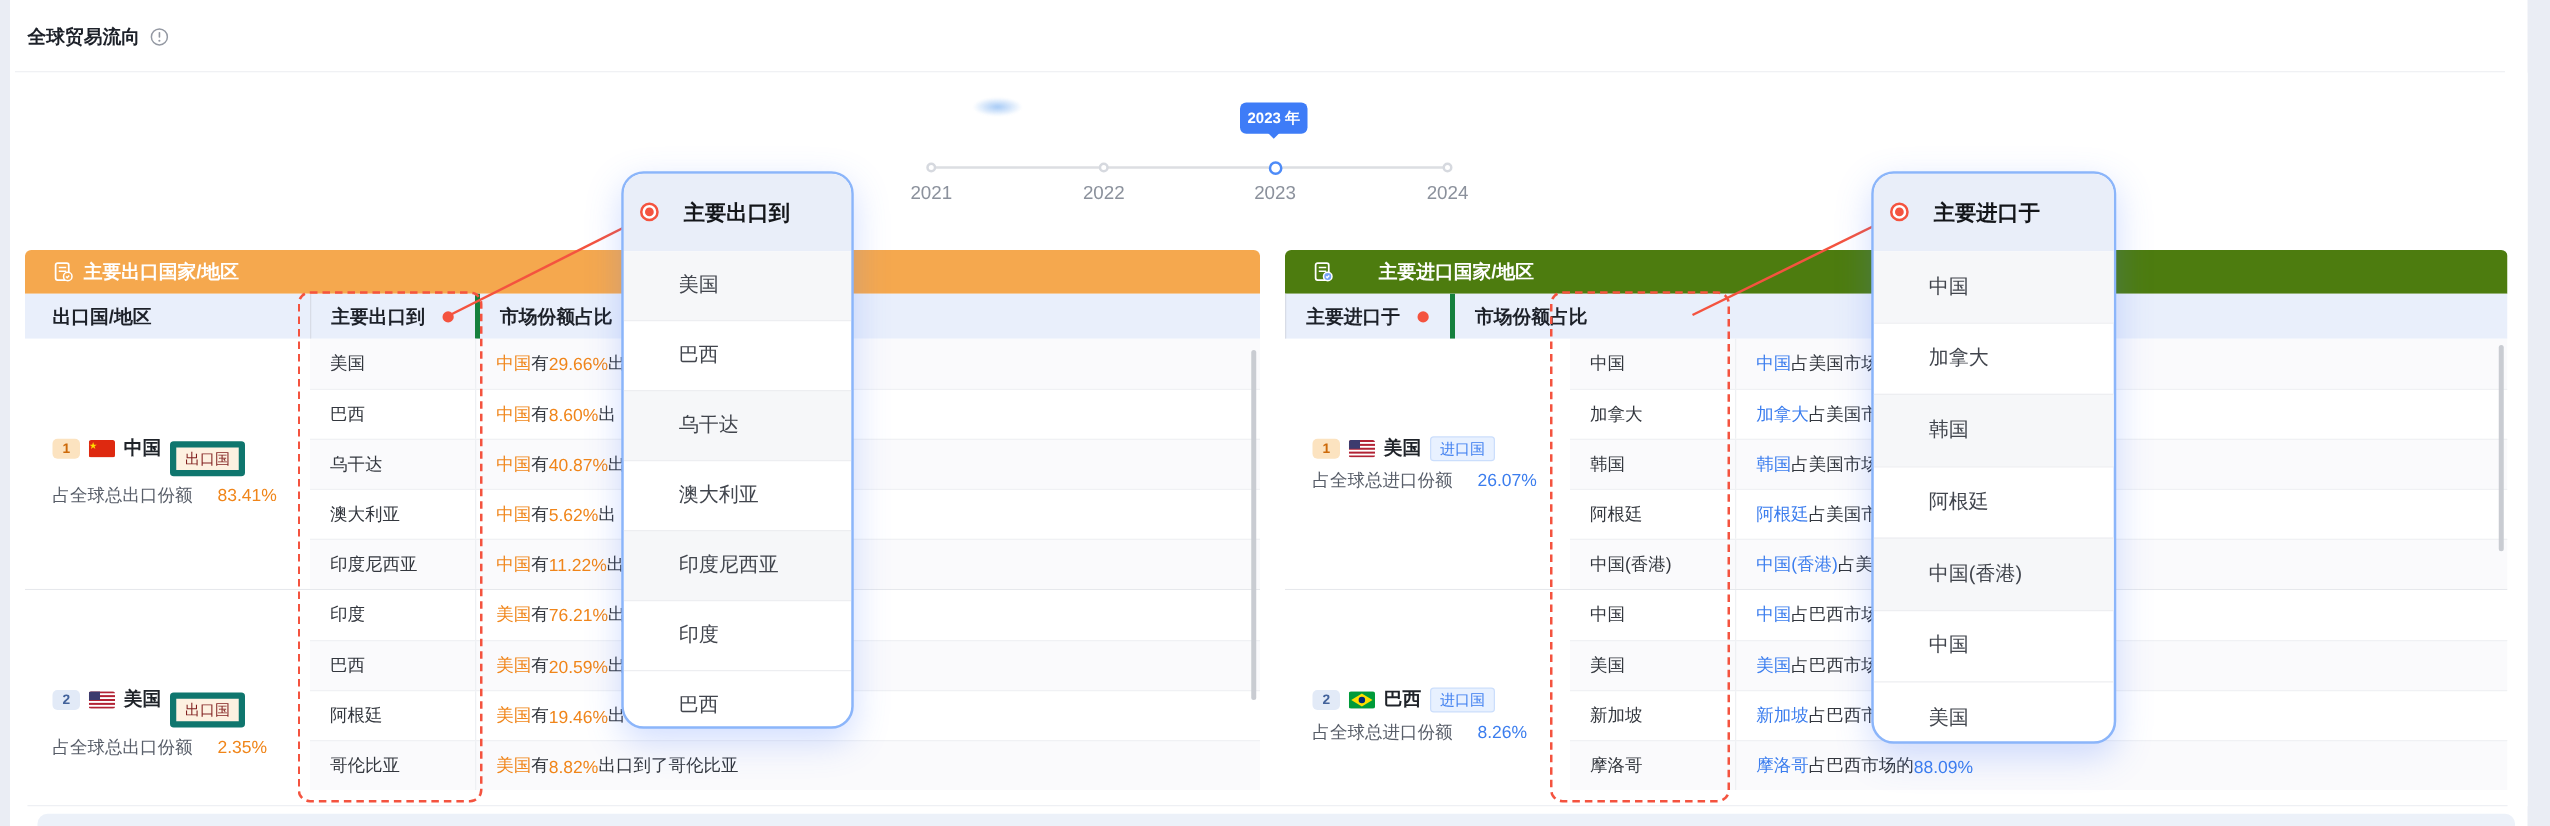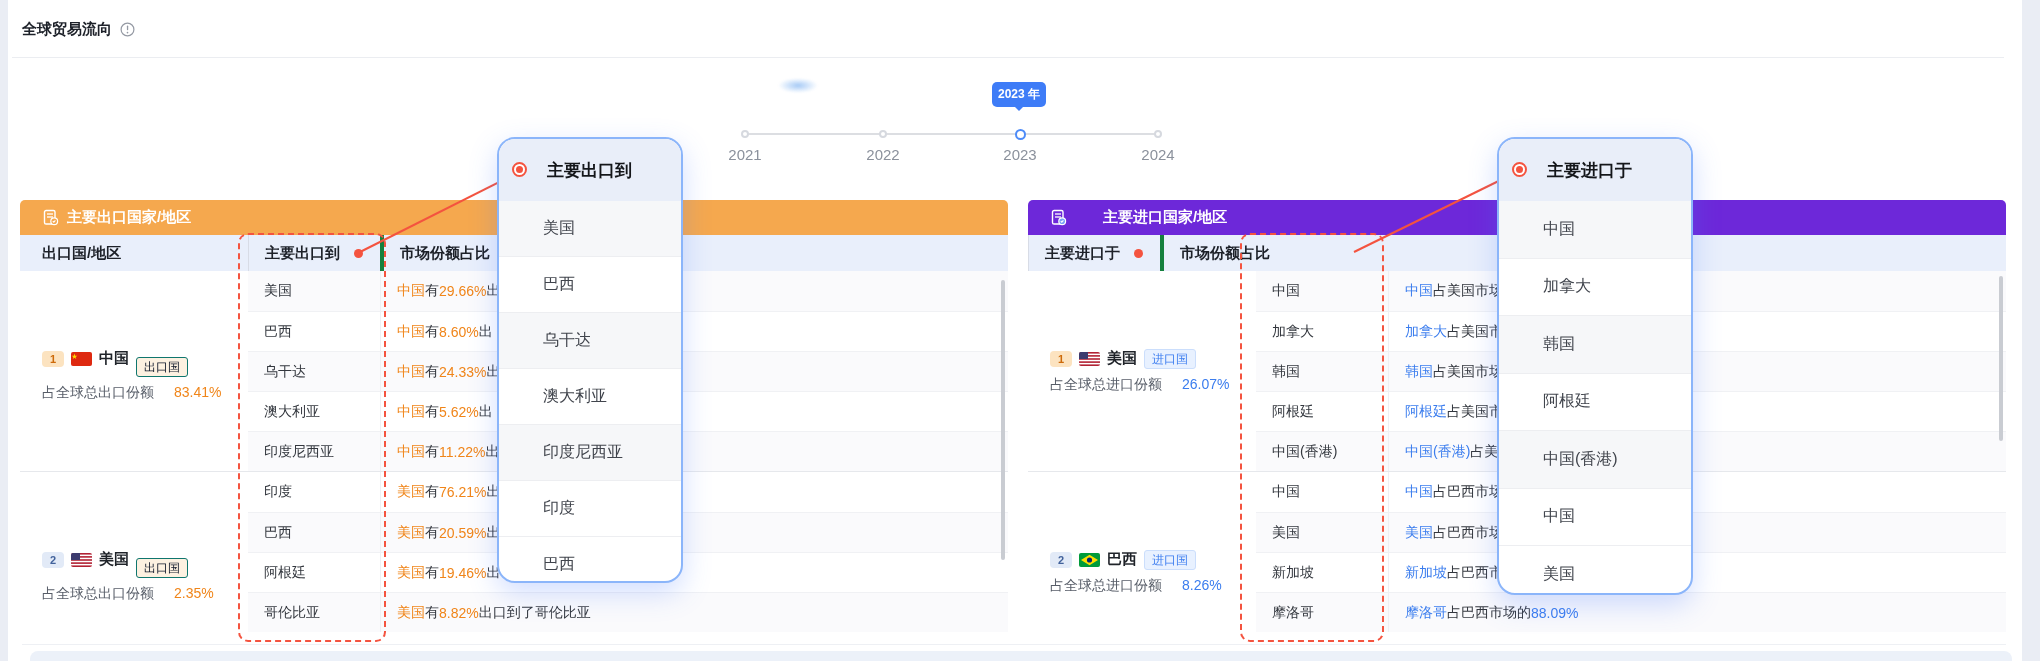--- a/index.html
+++ b/index.html
@@ -28,21 +28,21 @@
   .tl-tooltip:after{content:"";position:absolute;left:50%;margin-left:-5px;top:24px;border:5px solid transparent;border-top-color:#3E7CF7;}
   .smudge{position:absolute;left:778px;top:78px;width:40px;height:15px;background:radial-gradient(ellipse at center,#7FB3F2 0%,rgba(127,179,242,0) 70%);filter:blur(1px);opacity:.7;}
 
   
   .trade-table{position:absolute;top:200px;height:443px;background:#fff;overflow:hidden;z-index:1;}
   .t-export{left:20px;width:988px;}
   .t-import{left:1028px;width:978px;}
   .tbar{height:35px;border-radius:5px 5px 0 0;display:flex;align-items:center;padding-left:22px;gap:8px;
     color:#fff;font-size:15px;font-weight:700;}
   .tbar.orange{background:#F5A84E;}
-  .tbar.blue{background:#6d28d9;gap:36px;}
+  .tbar.blue{background:#4d7c0f;gap:36px;}
   .tbar-icon{width:17px;height:17px;}
   .thead{height:36px;background:#E9EFFB;display:flex;align-items:stretch;}
   .th{display:flex;align-items:center;font-size:15px;font-weight:700;color:#1D2129;box-sizing:border-box;position:relative;}
   .th.c1{width:228px;padding-left:22px;}
   .th.c2{width:132px;padding-left:16px;border-left:1px solid #D8DCE6;}
   .th.c3{flex:1;padding-left:16px;border-left:4px solid #15803d;}
   .hdot{width:9px;height:9px;border-radius:50%;background:#F4533F;margin-left:14px;}
   .tbody{position:relative;}
   .tgroup{display:flex;border-top:1px solid #E6E8EC;}
   .tgroup:first-child{border-top:none;}
@@ -56,21 +56,21 @@
   .td.c3{flex:1;padding-left:16px;border-left:1px solid #EEF0F3;}
   .hl-o{color:#F08519;}
   .hl-b{color:#3B7DEE;}
   .gline1{display:flex;align-items:center;gap:7px;}
   .rank{min-width:18px;height:16px;border-radius:4px;font-size:11px;font-weight:700;display:flex;align-items:center;justify-content:center;padding:0 2px;}
   .rank.gold{background:#FCE3C0;color:#CD6A0A;}
   .rank.blue{background:#E2EAF7;color:#42629B;}
   .flag{width:21px;height:14px;border-radius:2px;overflow:hidden;flex:none;box-shadow:0 0 0 1px rgba(0,0,0,.06) inset;}
   .cname{font-size:15px;font-weight:600;color:#1F2329;}
   .tag{font-size:12px;line-height:16px;padding:1px 7px;border-radius:3px;}
-  .tag.export{color:#0f172a;background:#FDF1E1;border:1px solid #0f766e;margin-top:16px;}
+  .tag.export{color:#7f1d1d;background:#FDF1E1;border:5px solid #0f766e;margin-top:16px;}
   .tag.import{color:#3D7EF0;background:#E8F1FF;border:1px solid #CBDEFC;}
   .gline2{font-size:14px;color:#575D68;white-space:nowrap;}
   .gline2 .val{margin-left:20px;}
   .sbar{position:absolute;width:4px;border-radius:2px;background:#C9CCD2;z-index:5;}
 
   
   .dash-box{position:absolute;border:2px dashed #F4533F;border-radius:10px;z-index:30;pointer-events:none;}
   .ann-svg{position:absolute;left:0;top:0;z-index:32;pointer-events:none;}
   .popup{position:absolute;background:#fff;border:2px solid #8BB5FA;border-radius:18px;z-index:40;
     box-shadow:0 10px 28px rgba(77,124,254,.25);overflow:hidden;box-sizing:border-box;}
@@ -168,21 +168,21 @@
               <span>有 </span>
               <span class="hl-o">8.60%</span>
               <span> 出</span>
             </div>
         </div>
         <div class="trow alt">
           <div class="td c2">乌干达</div>
           <div class="td c3">
               <span class="hl-o">中国</span>
               <span>有 </span>
-              <span class="hl-o">24.33%</span>
+              <span class="hl-o">40.87%</span>
               <span> 出</span>
             </div>
         </div>
         <div class="trow">
           <div class="td c2">澳大利亚</div>
           <div class="td c3">
               <span class="hl-o">中国</span>
               <span>有 </span>
               <span class="hl-o">5.62%</span>
               <span> 出</span>

